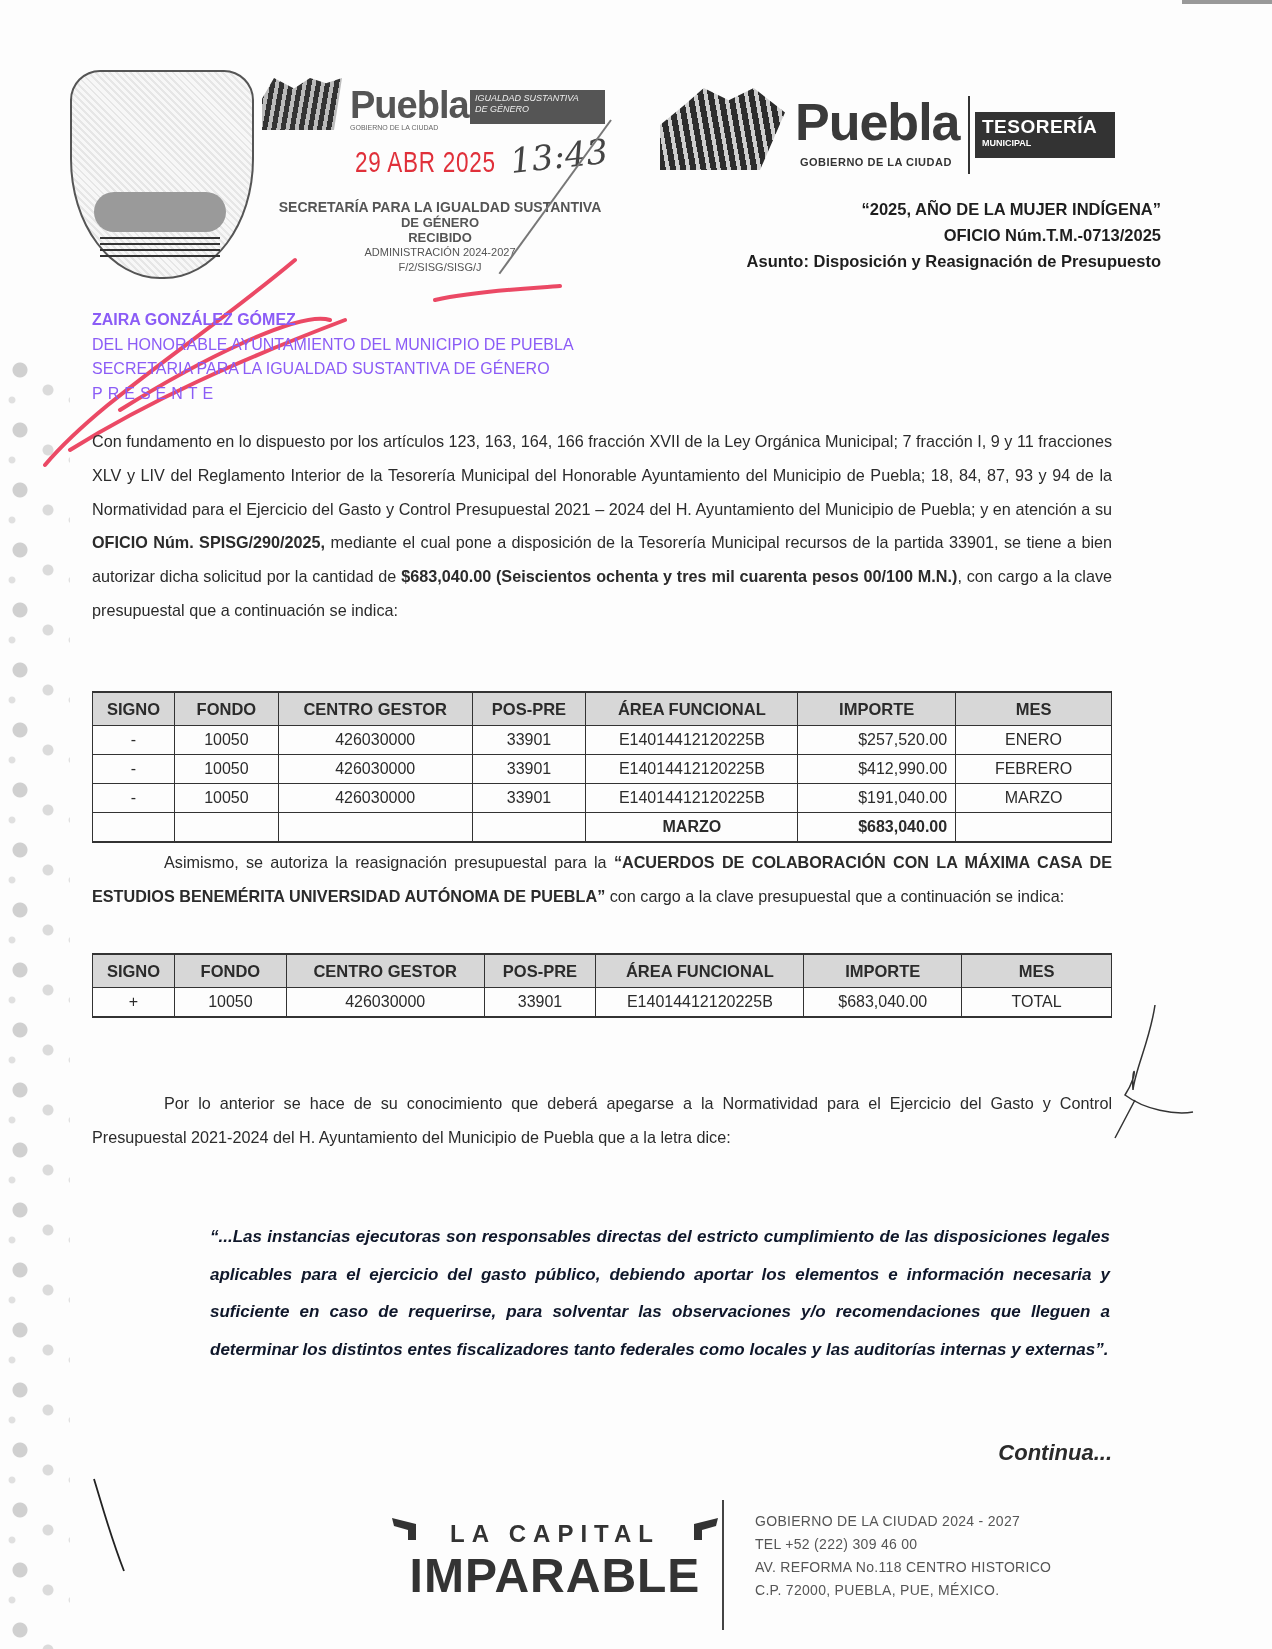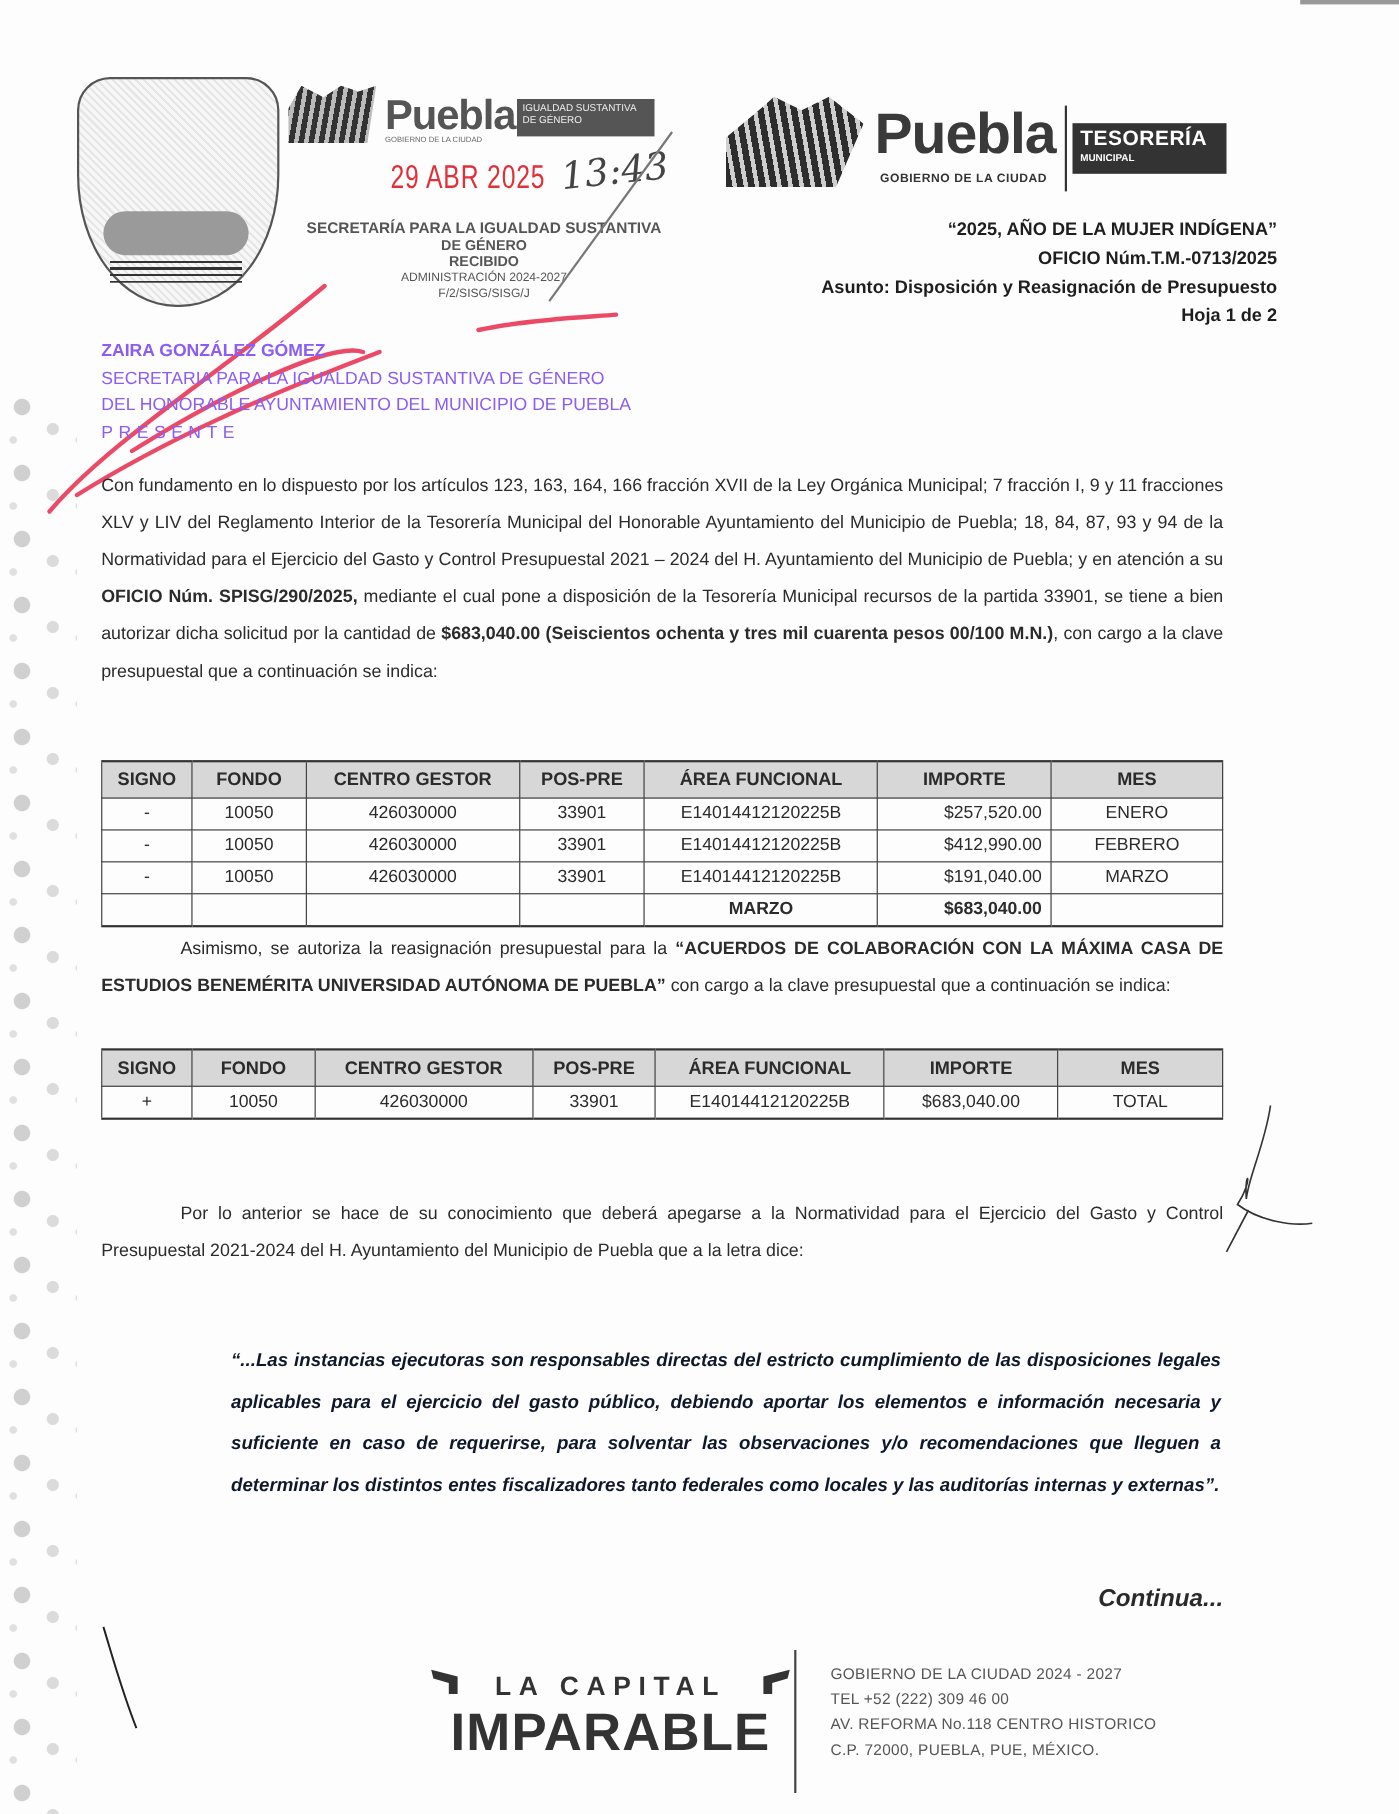--- a/index.html
+++ b/index.html
@@ -41,23 +41,24 @@
     clip-path: polygon(0 40%, 15% 0, 40% 20%, 60% 0, 80% 10%, 100% 0, 90% 100%, 0 100%);
   }
   .stamp-logo .word {
     position: absolute; left: 88px; top: 6px; font-size: 38px; font-weight: bold;
     color: #555; letter-spacing: -1px;
   }
   .stamp-logo .sub {
     position: absolute; left: 88px; top: 46px; font-size: 7px; color: #666;
   }
   .stamp-logo .box {
-    position: absolute; left: 208px; top: 12px; width: 125px; height: 34px;
+    position: absolute; left: 208px; top: 12px; width: 135px; height: 34px;
     background: #555; color: #eee; font-size: 9px; padding: 3px 5px; box-sizing: border-box;
     line-height: 1.2;
+    font-style: italic;
   }
   .stamp-date {
     left: 355px; top: 145px; font-size: 30px; color: #e0303a;
     font-family: "Liberation Sans Narrow", "Liberation Sans", sans-serif; letter-spacing: 1px;
     transform: scaleX(0.75); transform-origin: left;
   }
   .stamp-time {
     left: 510px; top: 136px; font-size: 34px; color: #444; font-style: italic;
     font-family: "DejaVu Serif", serif; transform: rotate(-6deg);
   }
@@ -192,27 +193,26 @@
   <div class="box">
     <div class="t">TESORERÍA</div>
     <div class="m">MUNICIPAL</div>
   </div>
 </div>
 
 <div class="abs header-right">
   <div>“2025, AÑO DE LA MUJER INDÍGENA”</div>
   <div>OFICIO Núm.T.M.-0713/2025</div>
   <div>Asunto: Disposición y Reasignación de Presupuesto</div>
-  <div>Hoja 1 de 2</div>
 </div>
 
 <div class="abs recipient">
   <div class="name">ZAIRA GONZÁLEZ GÓMEZ</div>
+  <div>DEL HONORABLE AYUNTAMIENTO DEL MUNICIPIO DE PUEBLA</div>
   <div>SECRETARIA PARA LA IGUALDAD SUSTANTIVA DE GÉNERO</div>
-  <div>DEL HONORABLE AYUNTAMIENTO DEL MUNICIPIO DE PUEBLA</div>
   <div class="presente">PRESENTE</div>
 </div>
 
 <div class="abs para p1"><span>Con fundamento en lo dispuesto por los artículos 123, 163, 164, 166 fracción XVII de la Ley Orgánica Municipal; 7 fracción I, 9 y 11 fracciones XLV y LIV del Reglamento Interior de la Tesorería Municipal del Honorable Ayuntamiento del Municipio de Puebla; 18, 84, 87, 93 y 94 de la Normatividad para el Ejercicio del Gasto y Control Presupuestal 2021 – 2024 del H. Ayuntamiento del Municipio de Puebla; y en atención a su </span><span class="b">OFICIO Núm. SPISG/290/2025,</span><span> mediante el cual pone a disposición de la Tesorería Municipal recursos de la partida 33901, se tiene a bien autorizar dicha solicitud por la cantidad de </span><span class="b">$683,040.00 (Seiscientos ochenta y tres mil cuarenta pesos 00/100 M.N.)</span><span>, con cargo a la clave presupuestal que a continuación se indica:</span></div>
 
 <table class="budget t1">
   <colgroup>
     <col style="width:82px">
       <col style="width:104px">
       <col style="width:194px">

